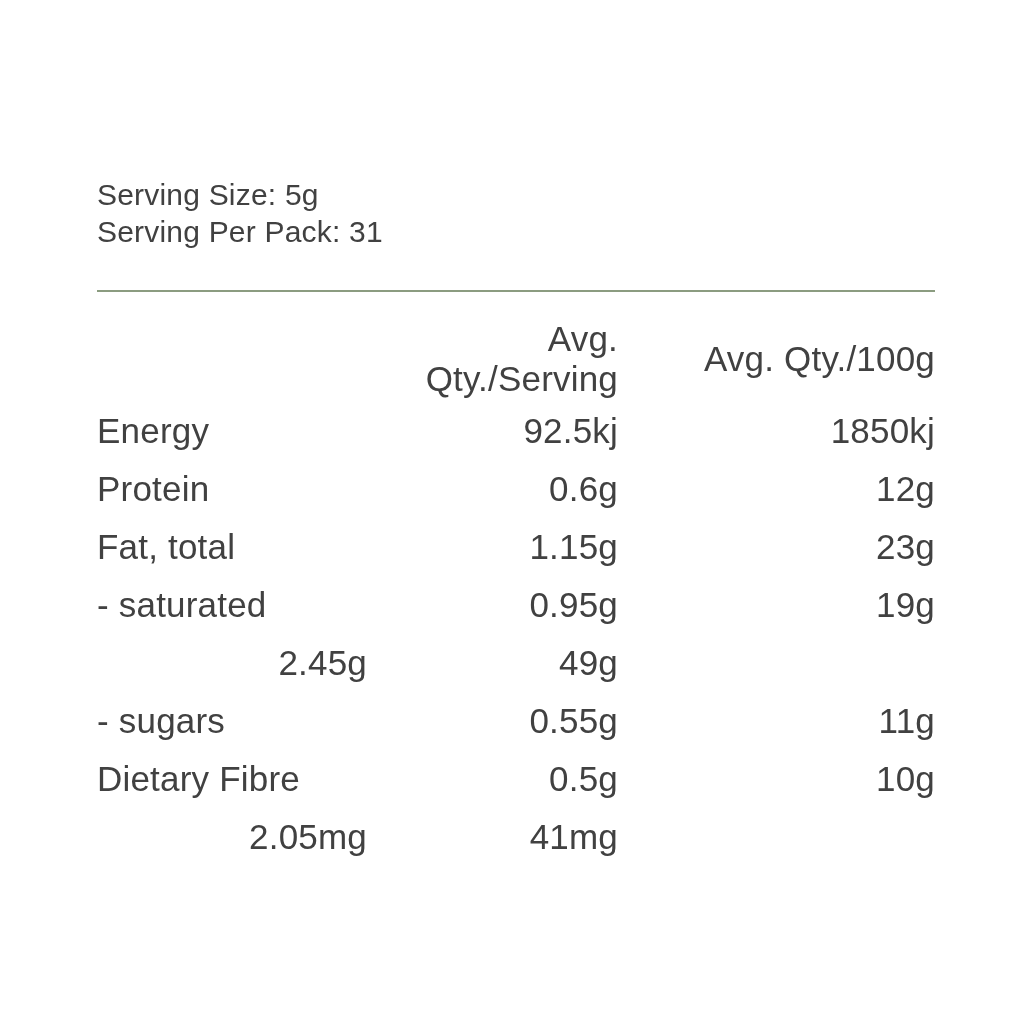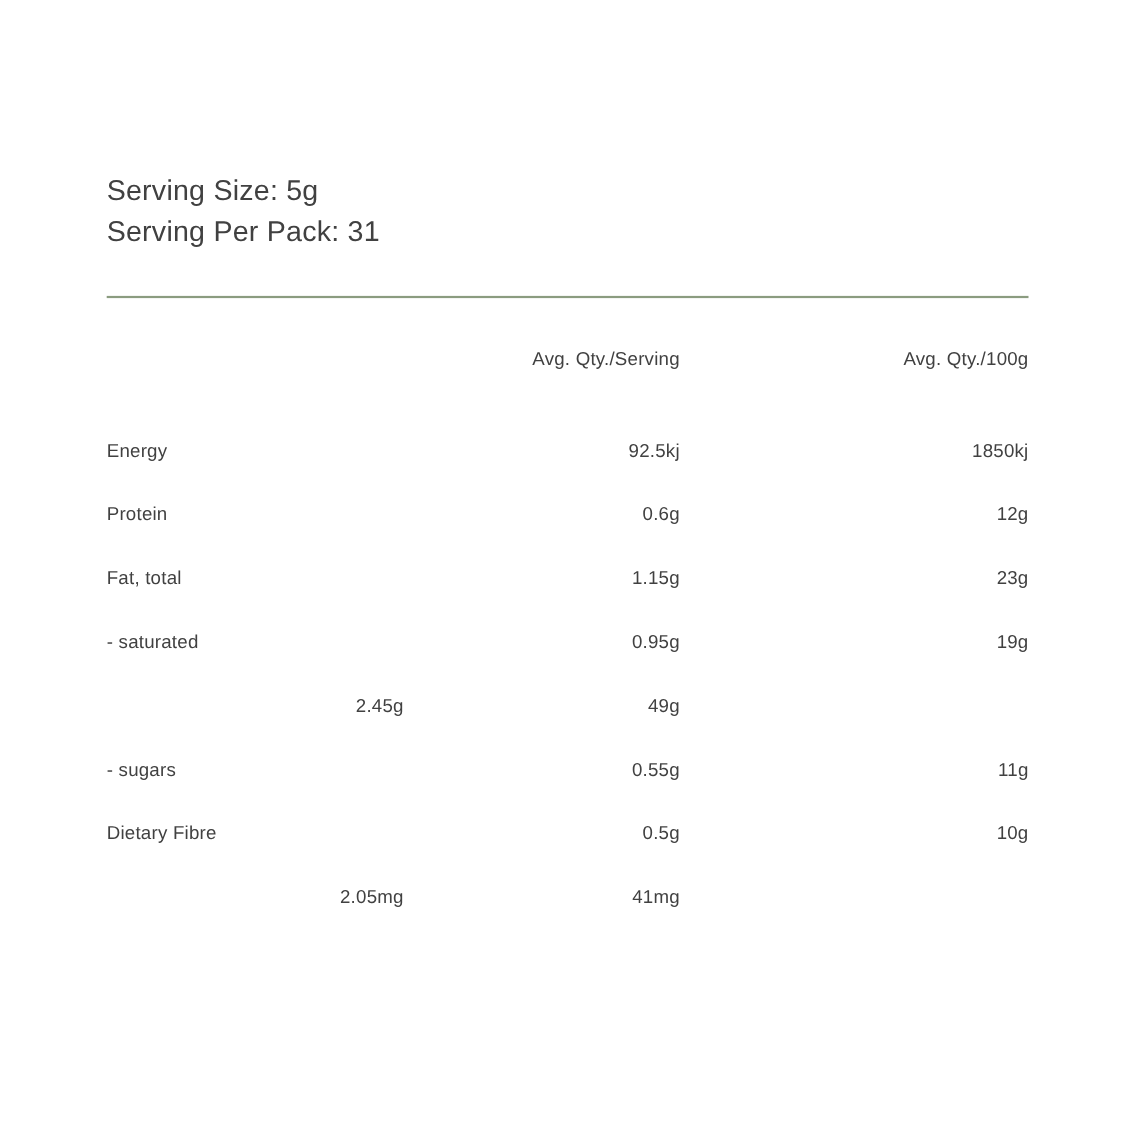--- a/index.html
+++ b/index.html
@@ -12,39 +12,40 @@
     font-family: "Liberation Sans", sans-serif;
     color: #414141;
   }
   .panel {
     position: absolute;
     left: 97px;
     top: 155px;
     width: 838px;
   }
   .serving-info {
-    font-size: 26px;
+    font-size: 30px;
     line-height: 37px;
     letter-spacing: 0.2px;
+    margin-top: 21px;
   }
   .divider {
     border: none;
     border-top: 2.5px solid #8b9c80;
     margin: 40px 0 0 0;
     width: 100%;
   }
   .table {
     margin-top: 27px;
   }
   .row {
     display: grid;
     grid-template-columns: 270px 251px 317px;
     height: 58px;
     align-items: center;
-    font-size: 17px;
+    font-size: 35px;
     letter-spacing: 0.2px;
   }
   .header-row {
     margin-bottom: 25px;
   }
   .col-serving, .col-100g {
     text-align: right;
   }
 </style>
 </head>

